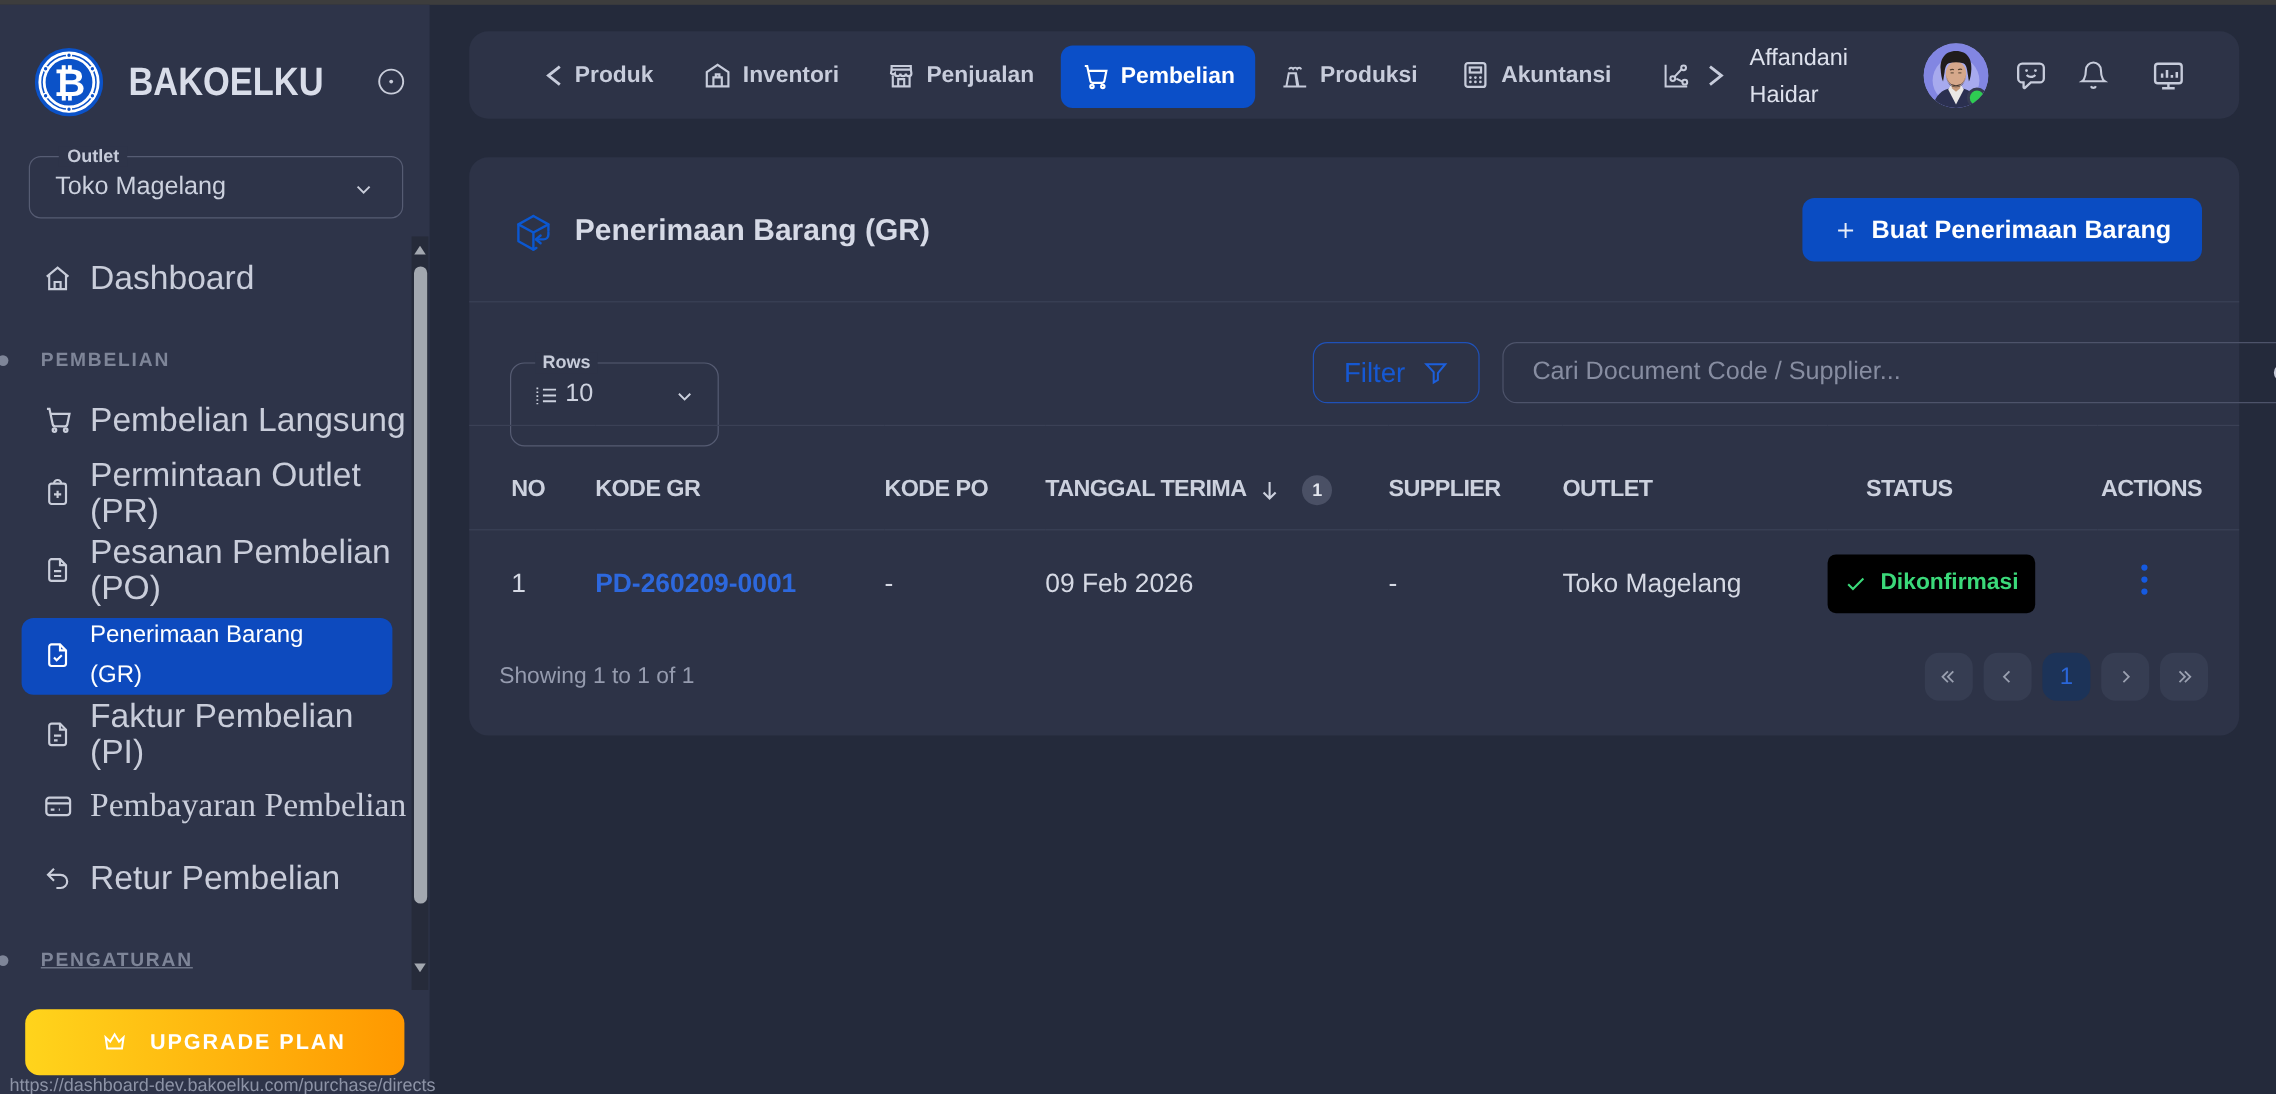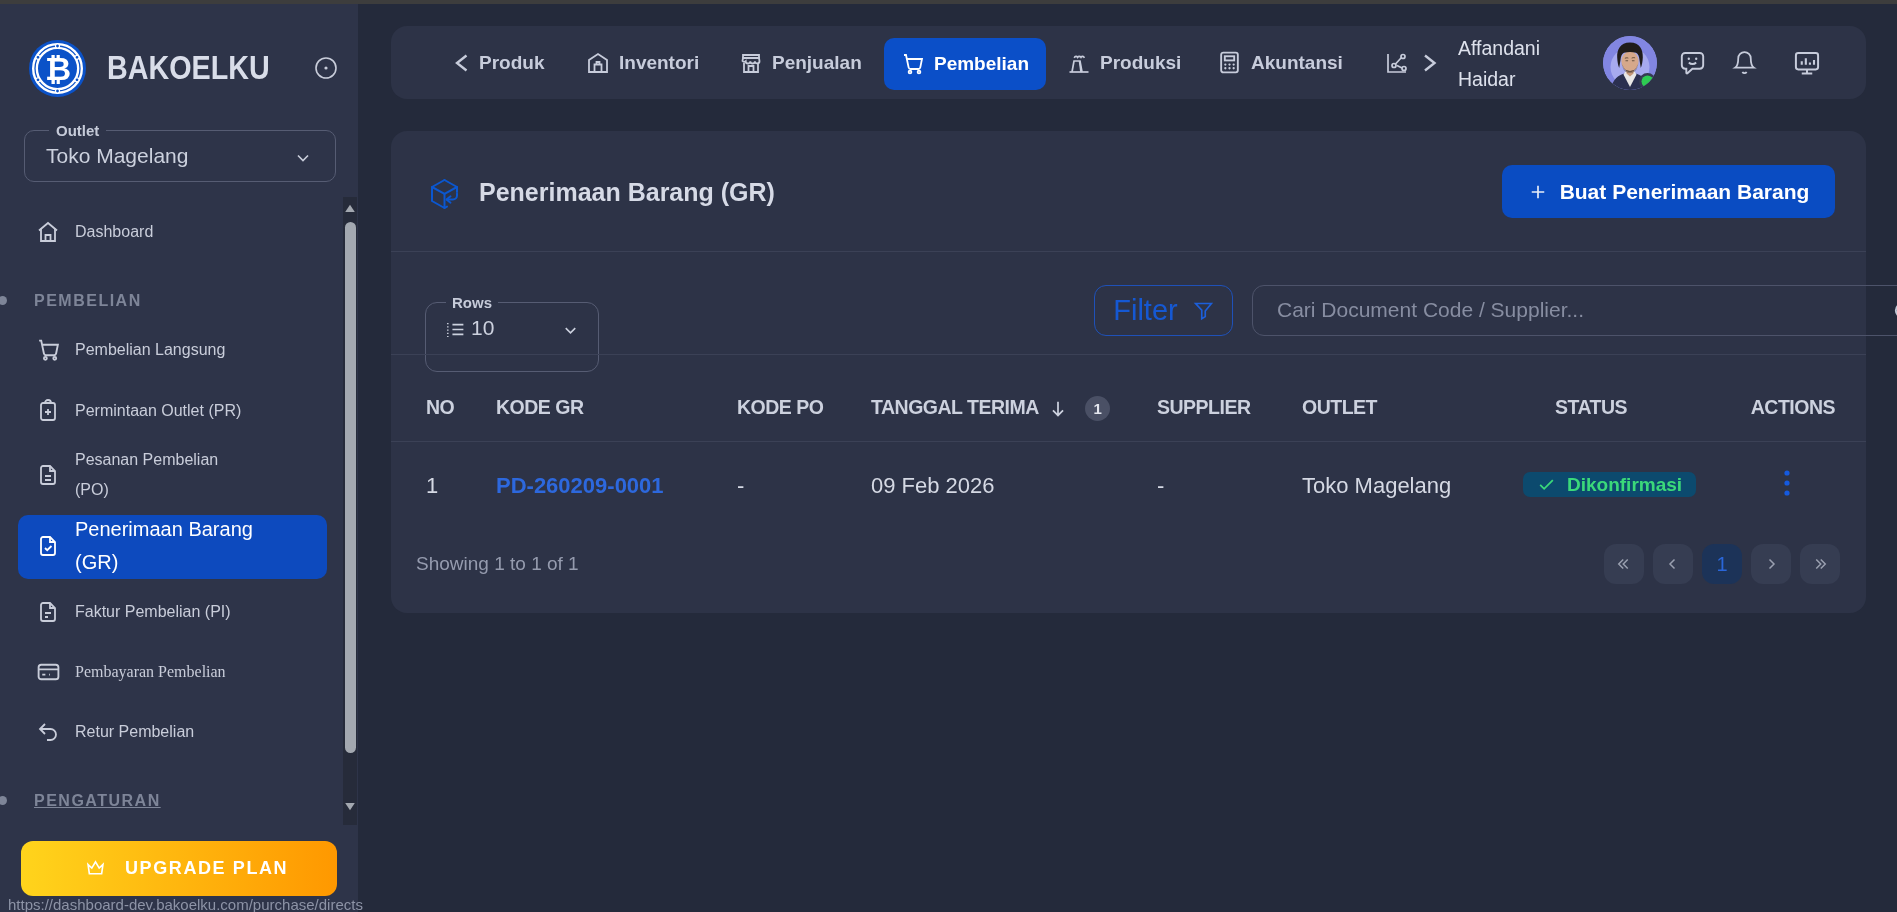--- a/index.html
+++ b/index.html
@@ -12,21 +12,21 @@
   
   .logo-row { position:absolute; left:29px; top:35px; width:310px; height:58px; }
   .coin { position:absolute; left:0; top:1px; }
   .brand { position:absolute; left:78px; top:10px; font-size:33px; font-weight:bold; color:#d9dde9; letter-spacing:0; transform:scaleX(0.87); transform-origin:left; }
   .toggle { position:absolute; left:285px; top:17px; }
   .outlet { position:absolute; left:24px; top:126px; width:312px; height:52px; border:1px solid #565c73; border-radius:10px; }
   .outlet-legend { position:absolute; left:24px; top:-9px; background:#2e3449; padding:0 7px; font-size:15px; font-weight:bold; color:#c6cbd9; }
   .outlet-val { position:absolute; left:21px; top:13px; font-size:21px; color:#ccd1de; }
   .outlet-chev { position:absolute; right:22px; top:17px; }
   .nav { position:absolute; left:0; top:201px; width:342px; }
-  .nav-item { position:absolute; left:0; width:342px; height:30px; display:flex; align-items:center; color:#c9cdda; font-size:16px; }
+  .nav-item { position:absolute; left:0; width:342px; height:30px; display:flex; align-items:center; color:#c9cdda; font-size:28px; }
   .nav-item .nico { position:absolute; left:36px; top:50%; transform:translateY(-50%); }
   .nav-item .ntxt { position:absolute; left:75px; top:50%; transform:translateY(-50%); line-height:30px; }
   .sec { position:absolute; font-size:16px; font-weight:bold; letter-spacing:1.5px; color:#7e8598; }
   .sec-dot { position:absolute; left:-2px; width:9px; height:9px; border-radius:50%; background:#7e8598; }
   .active-item { position:absolute; left:18px; top:310px; width:309px; height:64px; background:#0d4abe; border-radius:10px; }
   .active-item .nico { position:absolute; left:18px; top:19px; }
   .active-item .ntxt { position:absolute; left:57px; top:-2px; color:#fff; font-size:20px; line-height:33px; }
   .upgrade { position:absolute; left:21px; top:837px; width:316px; height:55px; border-radius:12px;
     background:linear-gradient(90deg,#ffd41c,#ff9800); display:flex; align-items:center; padding-left:64px; gap:19px;
     color:#fff; font-weight:bold; font-size:18px; letter-spacing:1.6px; }
@@ -48,31 +48,31 @@
   .panel { position:absolute; left:391px; top:131px; width:1475px; height:482px; background:#2d3347; border-radius:16px; }
   .p-title { position:absolute; left:88px; top:47px; font-size:25px; font-weight:bold; color:#d6dae6; }
   .p-icon { position:absolute; left:39px; top:47px; }
   .p-btn { position:absolute; left:1111px; top:34px; width:333px; height:53px; background:#0a4cc2; border-radius:10px; display:flex; align-items:center; justify-content:center; gap:12px; color:#fff; font-size:21px; font-weight:bold; }
   .p-div { position:absolute; left:0; top:120px; width:1475px; height:1px; background:#3b4156; }
   .rows { position:absolute; left:34px; top:154px; width:174px; height:70px; border:1px solid #565c73; border-radius:12px;margin-top:17px; }
   .rows-legend { position:absolute; left:20px; top:-9px; background:#2d3347; padding:0 6px; font-size:15px; font-weight:bold; color:#c6cbd9; }
   .rows-val { position:absolute; left:45px; top:13px; font-size:21px; color:#ccd1de; }
   .rows-ico { position:absolute; left:19px; top:16px; }
   .rows-chev { position:absolute; right:18px; top:18px; }
-  .filter { position:absolute; left:703px; top:154px; width:139px; height:51px; border:1.5px solid #1e54c2; border-radius:12px; display:flex; align-items:center; justify-content:center; gap:15px; color:#145cdf; font-size:29px; opacity:0.92; }
+  .filter { position:absolute; left:703px; top:154px; width:139px; height:51px; border:1.5px solid #1e54c2; border-radius:12px; display:flex; align-items:center; justify-content:center; gap:15px; color:#145cdf; font-size:23px; opacity:0.92; }
   .search { position:absolute; left:861px; top:154px; width:684px; height:51px; border:1px solid #4d536a; border-radius:12px; }
   .search-ph { position:absolute; left:24px; top:12px; font-size:21px; color:#878da1; }
   .search-ico { position:absolute; right:20px; top:14px; }
 
   table.grid { position:absolute; left:0; top:223px; width:1475px; border-collapse:collapse; table-layout:fixed; }
   .grid th { border-top:1px solid #3b4156; border-bottom:1px solid #3b4156; height:87px; font-size:19.5px; letter-spacing:-0.5px; color:#ccd1de; text-align:left; font-weight:bold; vertical-align:bottom; padding-bottom:22px; }
   .grid td { height:85px; font-size:22px; color:#d5d9e4; padding-top:4px; }
   .badge1 { display:inline-flex; margin-left:14px; width:25px; height:25px; border-radius:50%; background:#4a5065; color:#e3e6ee; font-size:15px; align-items:center; justify-content:center; vertical-align:middle; }
   .link { color:#2d68dd; font-weight:bold; }
-  .status { display:inline-flex; align-items:center; gap:11px; height:25px; padding:10px 14px; background:#0c4a6e; border-radius:7px; color:#3bd97a; font-size:19px; font-weight:bold;}
+  .status { display:inline-flex; align-items:center; gap:11px; height:49px; padding:10px 14px; background:#000000; border-radius:7px; color:#3bd97a; font-size:19px; font-weight:bold;}
   .showing { position:absolute; left:25px; top:422px; font-size:19px; color:#959bae; }
   .pgn { position:absolute; left:1213px; top:413px; display:flex; gap:9px; }
   .pg { width:40px; height:40px; border-radius:12px; background:#363d52; color:#9aa0b0; display:flex; align-items:center; justify-content:center; font-size:20px; }
   .pg.cur { background:#1c3358; color:#2a66d9; }
 </style>
 </head>
 <body>
 <div class="topstrip"></div>
 
 <div class="sidebar">

